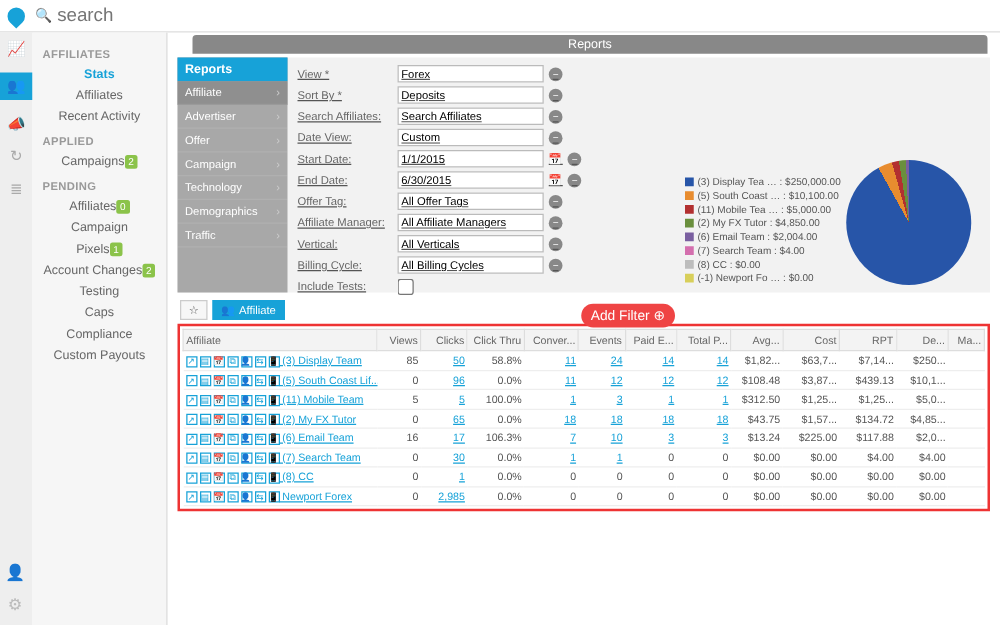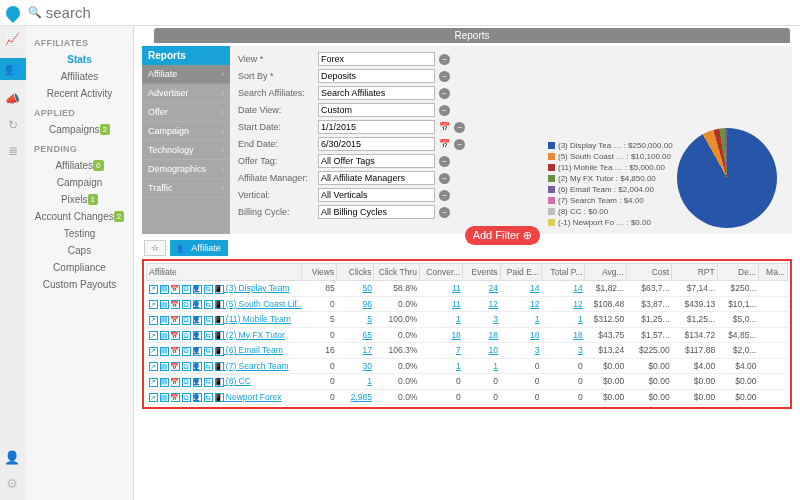--- a/index.html
+++ b/index.html
@@ -22,21 +22,21 @@
   .panel-title { position: absolute; left: 154px; right: 10px; top: 28px; background: #888; color: #fff; text-align: center; font-size: 10px; padding: 2px 0; border-radius: 3px 3px 0 0; }
   .reports-nav { width: 88px; background: #a8a8a8; display: flex; flex-direction: column; }
   .r-head { background: #17a2d8; color: #fff; font-size: 10px; padding: 4px 6px; font-weight: bold; }
   .r-item { color: #fff; font-size: 9px; padding: 4px 6px; display: flex; justify-content: space-between; cursor: pointer; border-bottom: 1px solid rgba(255,255,255,.1); }
   .r-item.sel { background: #8f8f8f; }
   .r-arrow { color: #ccc; }
   .filters { flex: 1; padding: 6px 8px; }
   .f-title { font-size: 10px; margin-bottom: 4px; }
   .f-title b { color: #555; }
   .f-title span { color: #888; font-weight: normal; }
-  .f-row { display: flex; align-items: center; margin-bottom: 3px; height: 14px; gap: 4px; }
+  .f-row { display: flex; align-items: center; margin-bottom: 3px; height: 14px; gap: 4px; text-decoration: underline; }
   .f-label { width: 76px; font-size: 9px; color: #666; }
   .f-sel { width: 117px; height: 14px; border: 1px solid #bbb; background: #fff; font-size: 9px; padding: 0 2px; }
   .f-remove { width: 11px; height: 11px; border-radius: 50%; background: #888; color: #fff; font-size: 8px; display: flex; align-items: center; justify-content: center; cursor: pointer; }
   .add-filter { background: #ef4444; color: #fff; border: none; border-radius: 10px; font-size: 11px; padding: 3px 8px; float: right; margin-top: 4px; cursor: pointer; }
   .chart-area { width: 244px; padding: 6px 6px 6px 0; display: flex; gap: 4px; align-items: flex-end; }
   .legend { font-size: 8px; line-height: 11px; }
   .lg-row { display: flex; align-items: center; gap: 3px; }
   .lg-sw { width: 7px; height: 7px; flex-shrink: 0; }
   .pie { width: 100px; height: 100px; border-radius: 50%; position: relative; margin-top: 10px; }
   .affbar { display: flex; gap: 4px; margin-bottom: 3px; padding-left: 2px; }
@@ -203,20 +203,24 @@
             </div>
             <div class="f-row">
               <div class="f-label">Vertical:</div>
               <input class="f-sel" value="All Verticals" style="">
               <span class="f-remove">−</span>
             </div>
             <div class="f-row">
               <div class="f-label">Billing Cycle:</div>
               <input class="f-sel" value="All Billing Cycles" style="">
               <span class="f-remove">−</span>
+            </div>
+            <div class="f-row">
+              <div class="f-label">Include Tests:</div>
+              <input type="checkbox" style="">
             </div>
           </div>
         <button class="add-filter">
           <span>Add Filter</span>
           <span> ⊕</span>
         </button>
       </div>
       <div class="chart-area">
         <div class="legend" id="legend">
             <div class="lg-row">

